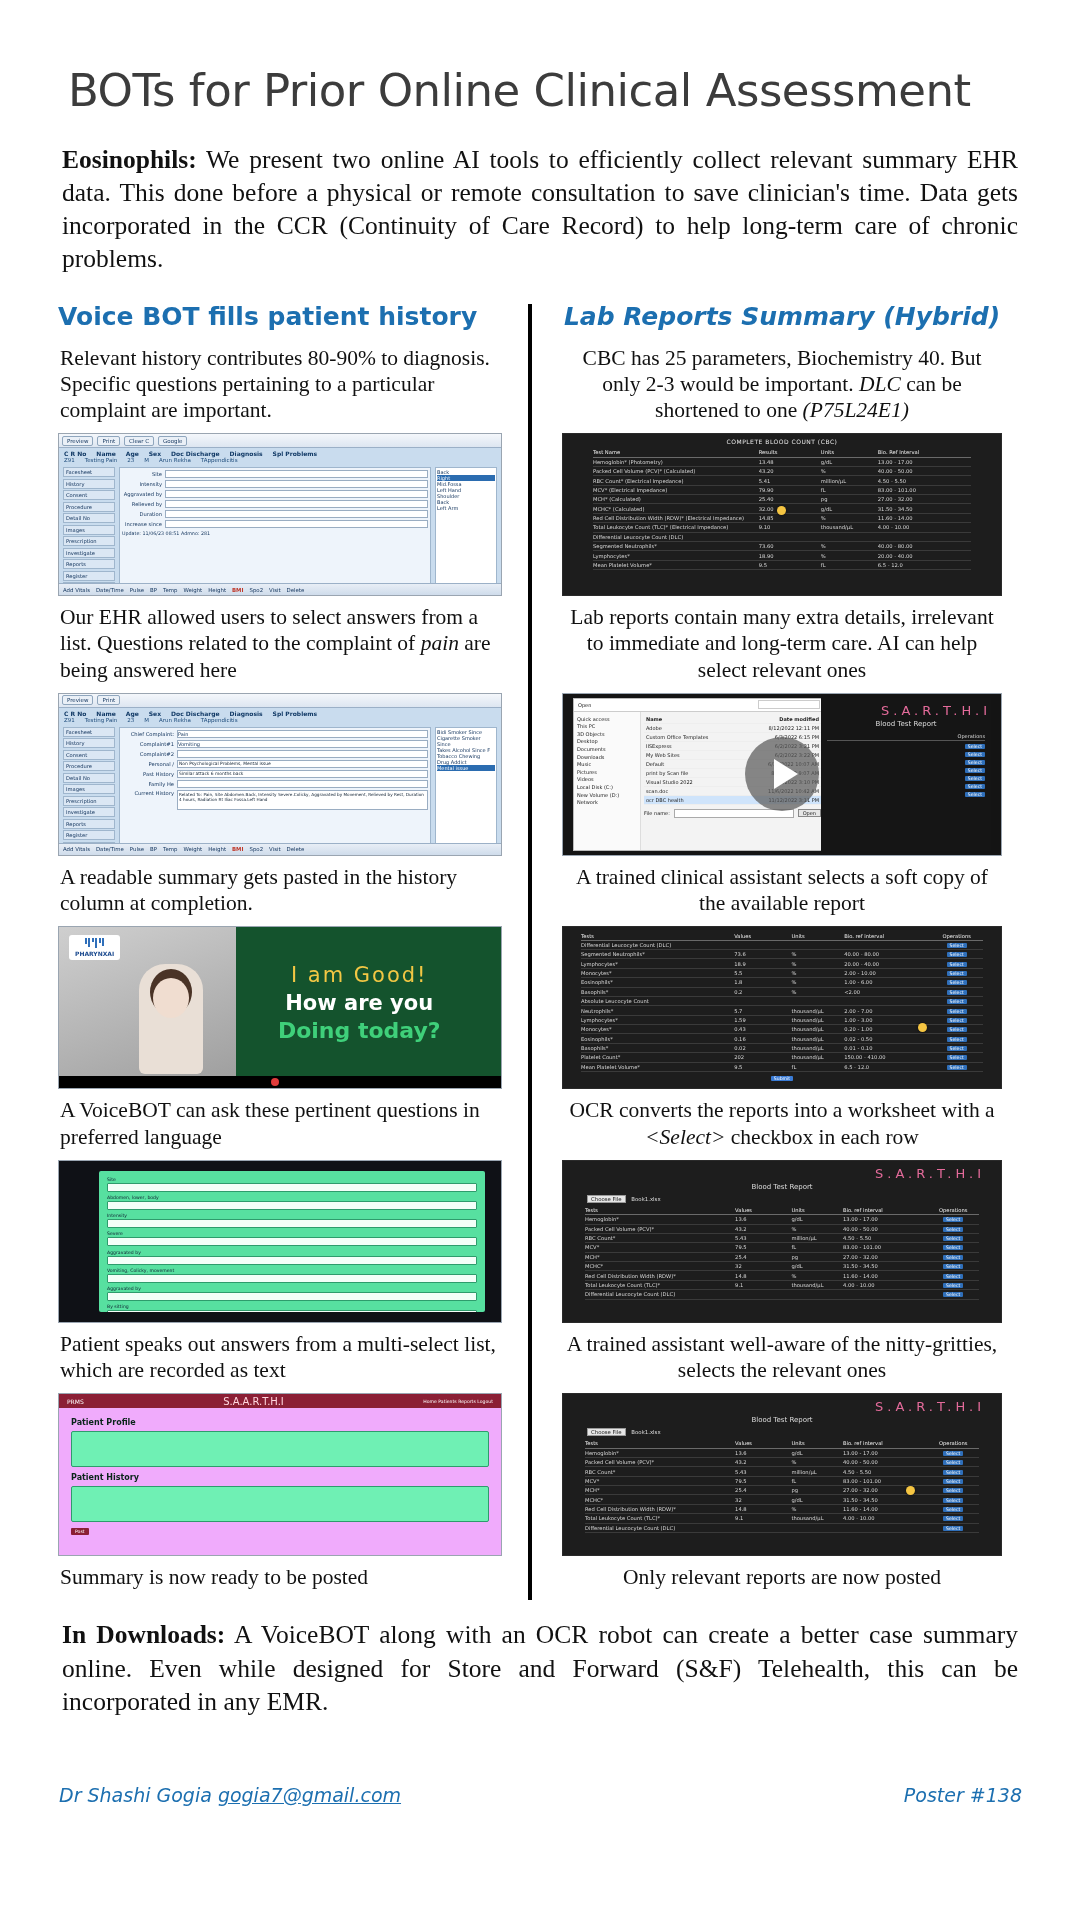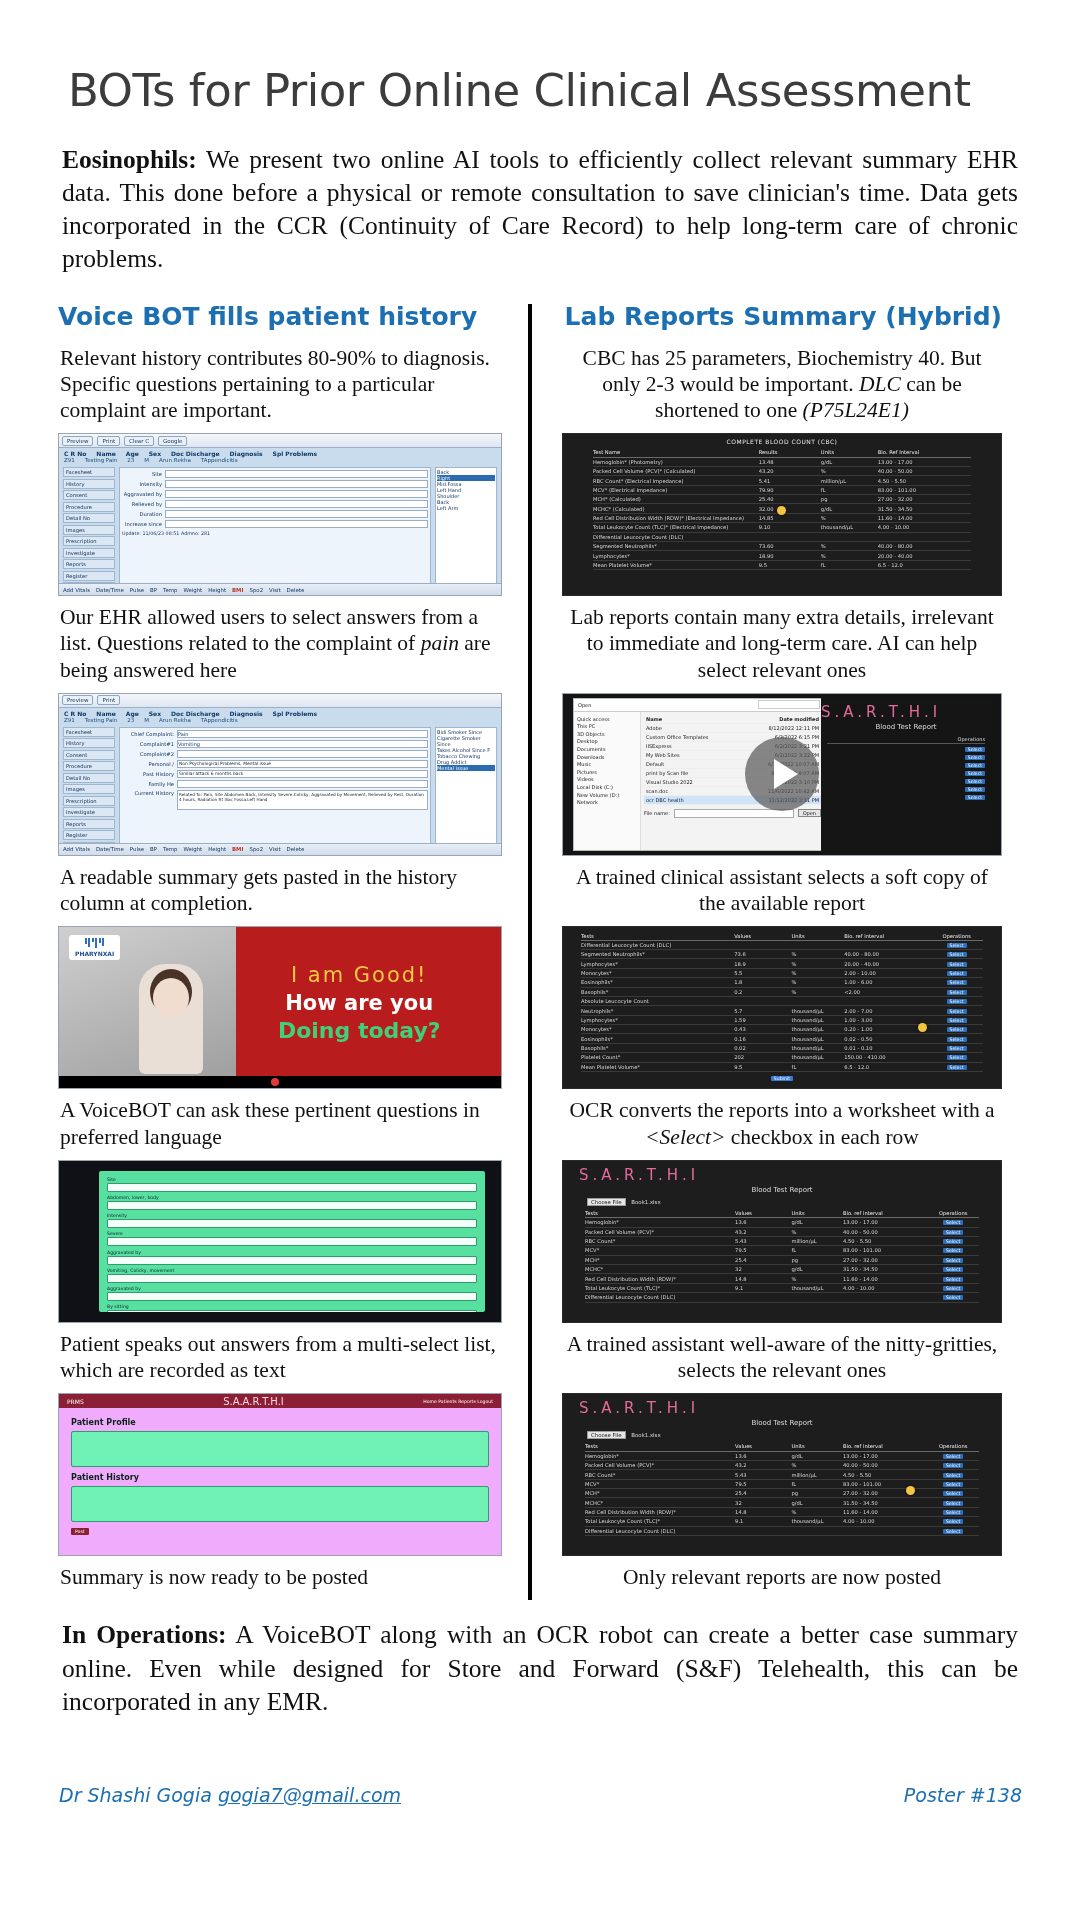--- a/index.html
+++ b/index.html
@@ -56,21 +56,21 @@
     margin: 2px 0 0 0;
     align-self: stretch;
   }
   .col-head {
     font-family: "DejaVu Sans", sans-serif;
     font-size: 25px;
     font-weight: bold;
     color: #1c6fb0;
     margin: 0 0 14px 0;
   }
-  .col.right .col-head { text-align: right; }
+  .col.right .col-head { text-align: center; font-style: italic; }
   .cap {
     font-size: 21.5px;
     line-height: 1.22;
     margin: 8px 2px 10px 2px;
   }
   .cap.center { text-align: center; }
   .cap i { font-style: italic; }
   .shot {
     width: 100%;
     position: relative;
@@ -210,24 +210,24 @@
   .cursor-dot {
     position: absolute;
     width: 9px; height: 9px;
     border-radius: 50%;
     background: #f5c542;
     box-shadow: 0 0 3px rgba(0,0,0,.6);
   }
 
   
   .sarthi-title {
-    text-align: left;
+    text-align: right;
     color: #e46b9b;
     font-family: "DejaVu Sans", sans-serif;
-    font-size: 15px;
+    font-size: 13px;
     letter-spacing: 4px;
     margin-top: 5px;
   }
   .sarthi-sub {
     text-align: center;
     color: #dcdcdc;
     font-family: "DejaVu Sans", sans-serif;
     font-size: 7px;
     margin: 2px 0 5px 0;
   }
@@ -277,21 +277,21 @@
     display: flex;
     justify-content: space-between;
     border-bottom: 1px solid #eee;
     padding: 1px 2px;
   }
   .explorer .ex-list .r.sel { background: #cfe4fb; }
 
   
   .video {
     height: 163px;
-    background: #b91c1c;
+    background: #14532d;
     position: relative;
     overflow: hidden;
   }
   .video .vleft {
     position: absolute;
     left: 0; top: 0; bottom: 0;
     width: 40%;
     background: linear-gradient(160deg,#cfcfcf,#9d9d9d);
   }
   .video .person {
@@ -1214,21 +1214,21 @@
               <span class="c5"><span class="chip">Select</span></span>
             </div>
         </div>
         <span class="cursor-dot" style="right:86px;top:92px"></span>
       </div>
 
       <p class="cap center">Only relevant reports are now posted</p>
     </div>
   </div>
 
-  <p class="conclusion"><b>In Operations:</b><span> A VoiceBOT along with an OCR robot can create a better case summary online. Even while designed for Store and Forward (S&amp;F) Telehealth, this can be incorporated in any EMR.</span></p>
+  <p class="conclusion"><b>In Downloads:</b><span> A VoiceBOT along with an OCR robot can create a better case summary online. Even while designed for Store and Forward (S&amp;F) Telehealth, this can be incorporated in any EMR.</span></p>
 
   <div class="footer">
     <div>
       <span class="author">Dr Shashi Gogia</span>
       <span class="email">gogia7@gmail.com</span>
     </div>
     <div>Poster #138</div>
   </div>
 
 </div>

